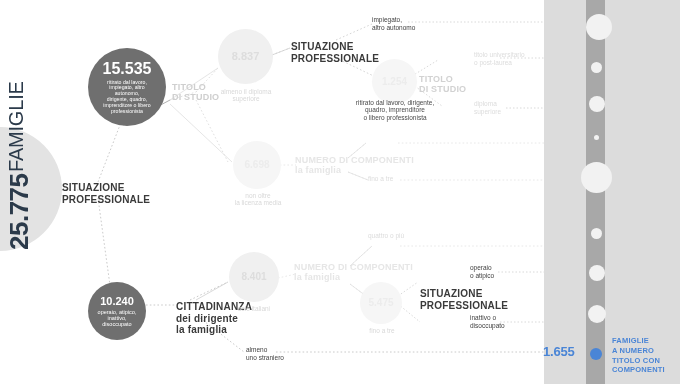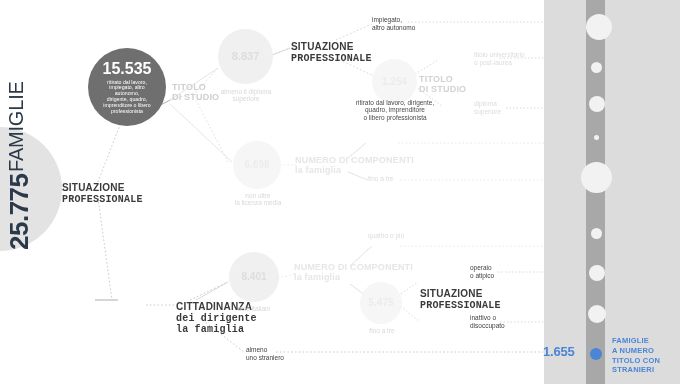--- a/index.html
+++ b/index.html
@@ -71,21 +71,21 @@
   .cat {
     position: absolute;
     font-weight: bold;
     line-height: 1.15;
     letter-spacing: 0.2px;
   }
   .cat-dark  { color: #3a3a3a; font-size: 10px; }
   .cat-mid   { color: #cfcfcf; font-size: 9px; }
   .cat-light { color: #e6e6e6; font-size: 9px; }
   .cat .sub  { font-weight: bold; }
-  .cat-dark .sub { color: #3a3a3a; font-family: Liberation Mono, monospace; }
+  .cat-dark .sub { color: #3a3a3a; }
 
   
   .leaf {
     position: absolute;
     line-height: 1.2;
     font-size: 6.5px;
   }
   .leaf-dark  { color: #3f3f3f; }
   .leaf-light { color: #dcdcdc; }
 
@@ -285,20 +285,26 @@
   </div>
 
   <div class="leaf leaf-light" style="left:368px; top:232px;">
     <div>quattro o più</div>
   </div>
 
   <div class="leaf leaf-light" style="left:368px; top:175px;">
     <div>fino a tre</div>
   </div>
 
+  <div class="node n-dark" style="left:88px; top:282px; width:58px; height:58px; font-size:5.5px;">
+    <div class="num" style="font-size:11px; margin-bottom:2px;">10.240</div>
+    <div class="desc">operaio, atipico,</div>
+    <div class="desc">inattivo,</div>
+    <div class="desc">disoccupato</div>
+  </div>
 
   <div class="cat cat-dark" style="left:176px; top:301px;">
     <div>CITTADINANZA</div>
     <div class="sub">dei dirigente</div>
     <div class="sub">la famiglia</div>
   </div>
 
   <div class="node n-l1" style="left:229px; top:252px; width:50px; height:50px;">
     <div class="num" style="font-size:10px;">8.401</div>
   </div>
@@ -349,16 +355,16 @@
   <div class="bar-dot" style="left:591px; top:228px; width:11px; height:11px;"></div>
   <div class="bar-dot" style="left:589px; top:265px; width:16px; height:16px;"></div>
   <div class="bar-dot" style="left:588px; top:305px; width:18px; height:18px;"></div>
   <div class="bar-dot bar-dot-blue" style="left:590px; top:348px; width:12px; height:12px;"></div>
 
   <div class="legend-num">1.655</div>
   <div class="legend-text">
     <div>FAMIGLIE</div>
     <div>A NUMERO</div>
     <div>TITOLO CON</div>
-    <div>STRANIERI</div>
+    <div>COMPONENTI</div>
   </div>
 
 </div>
 
 </body></html>

